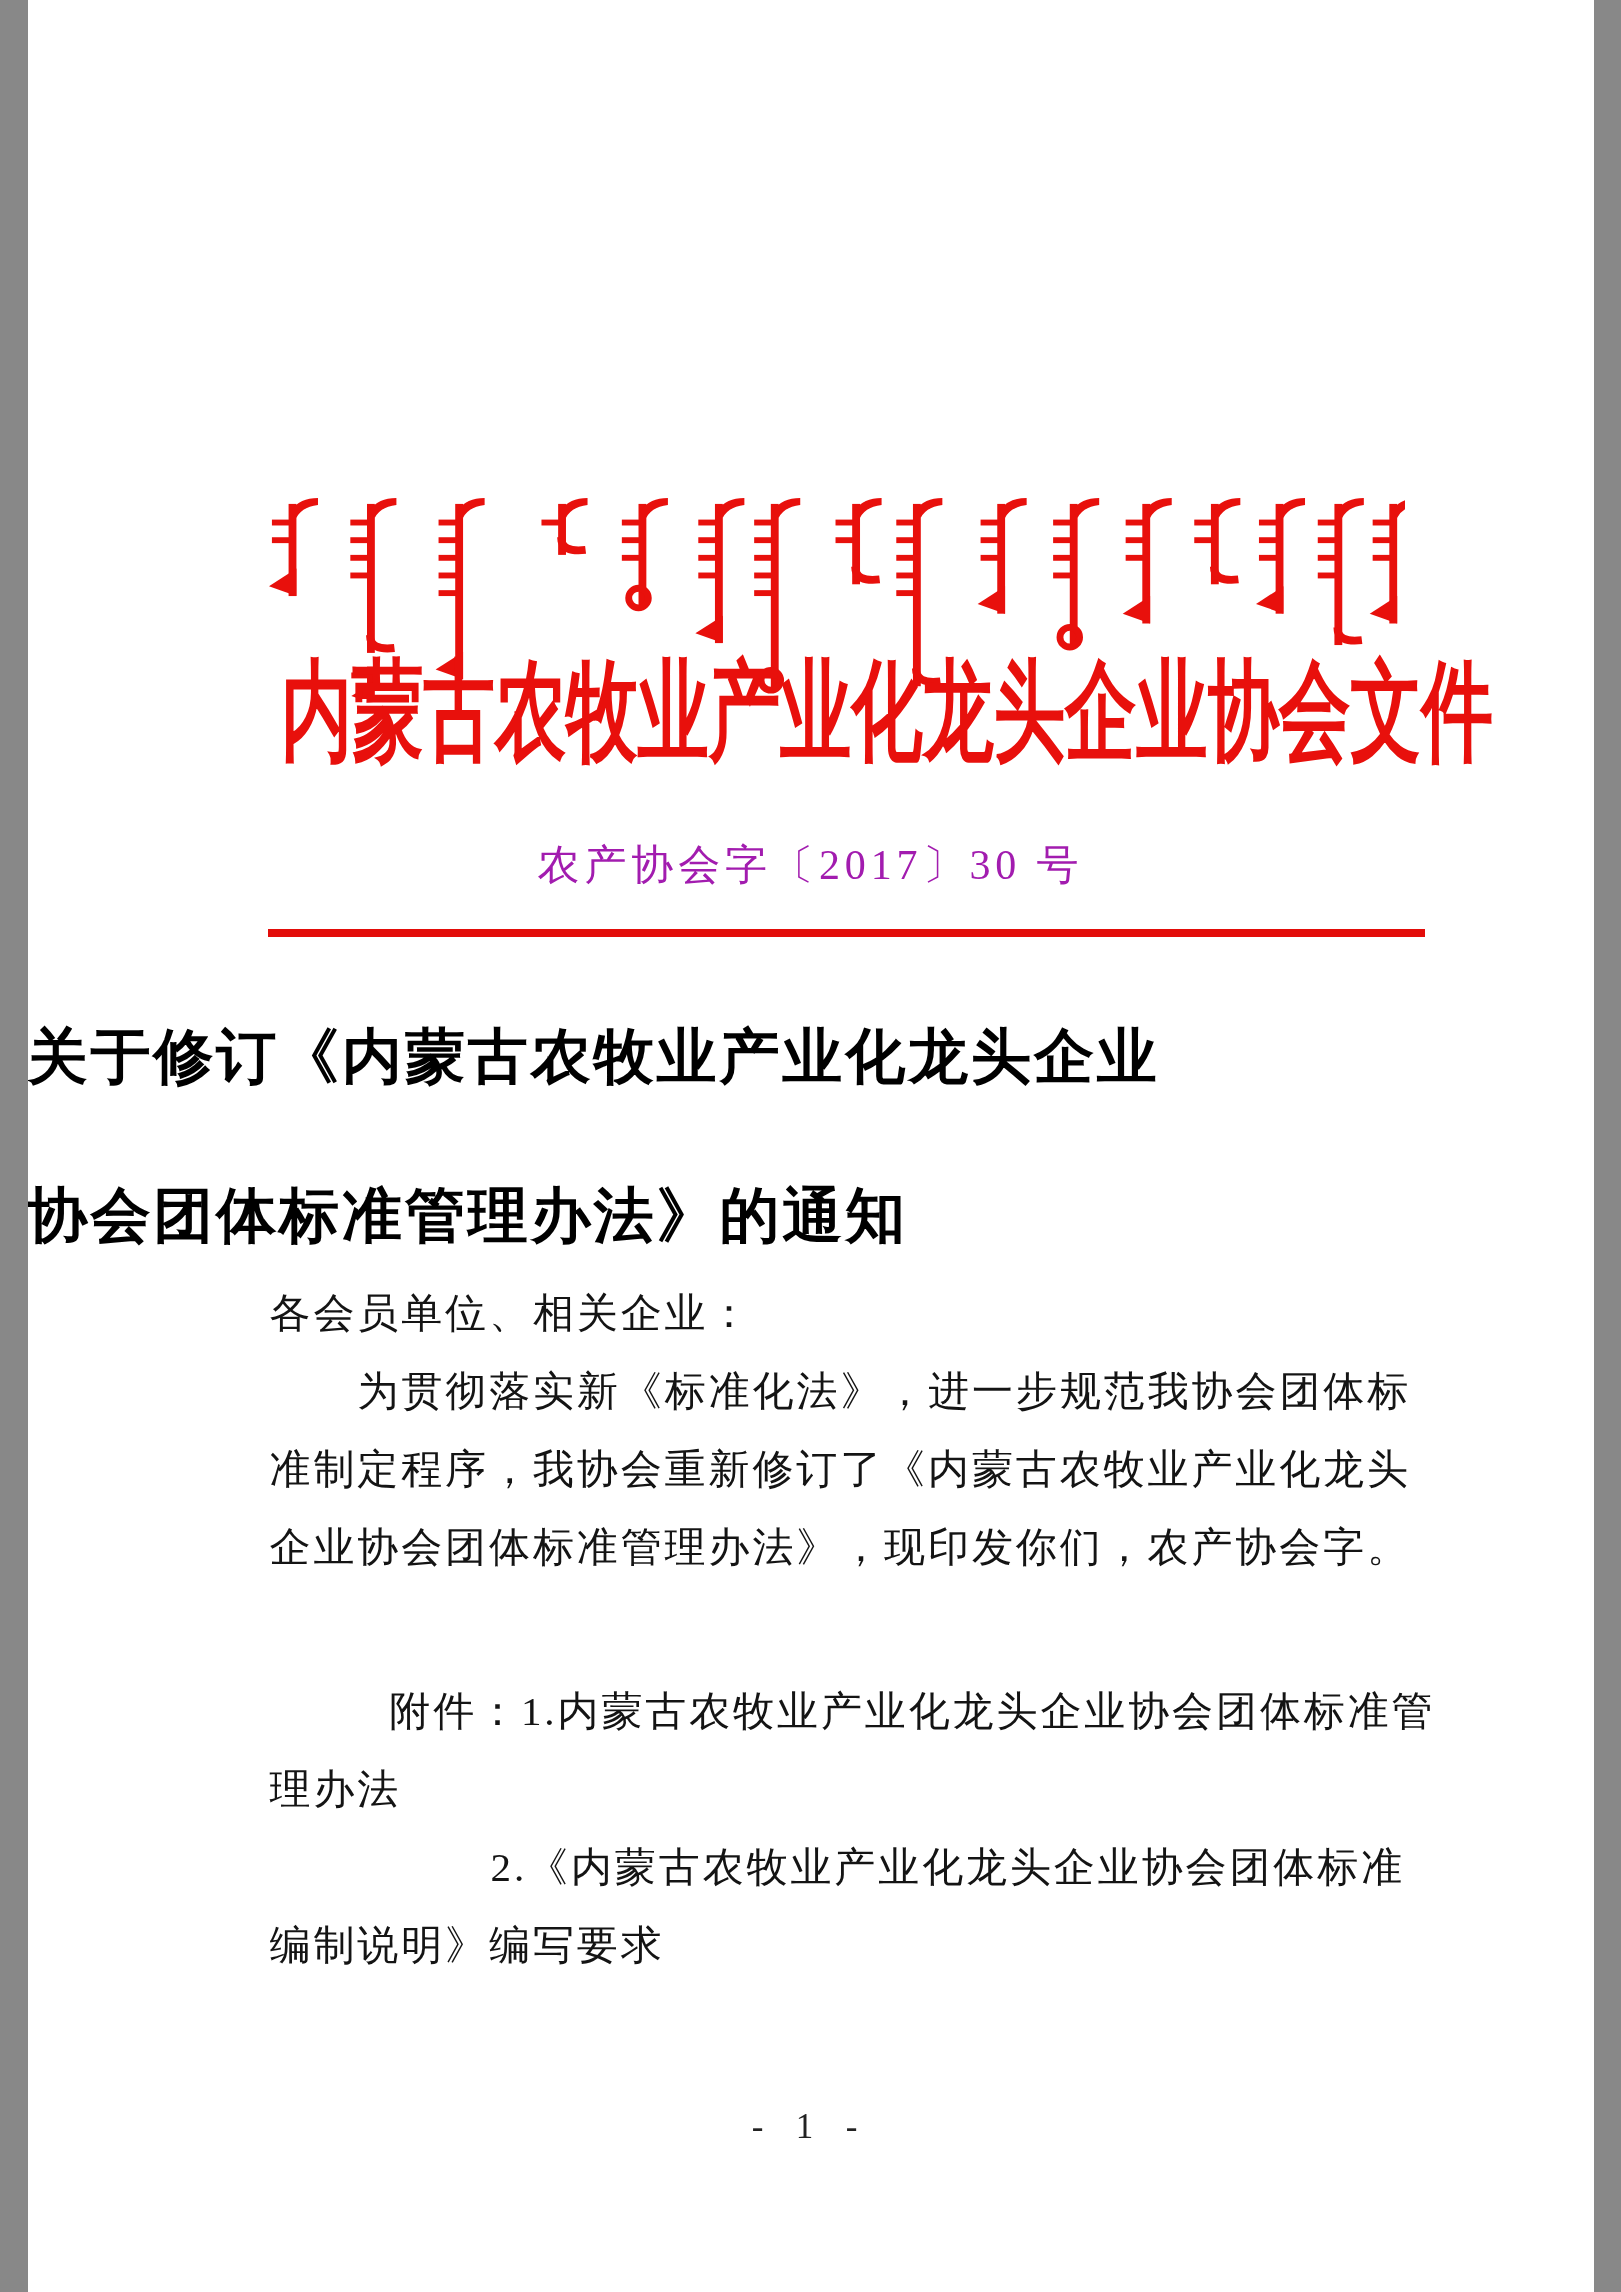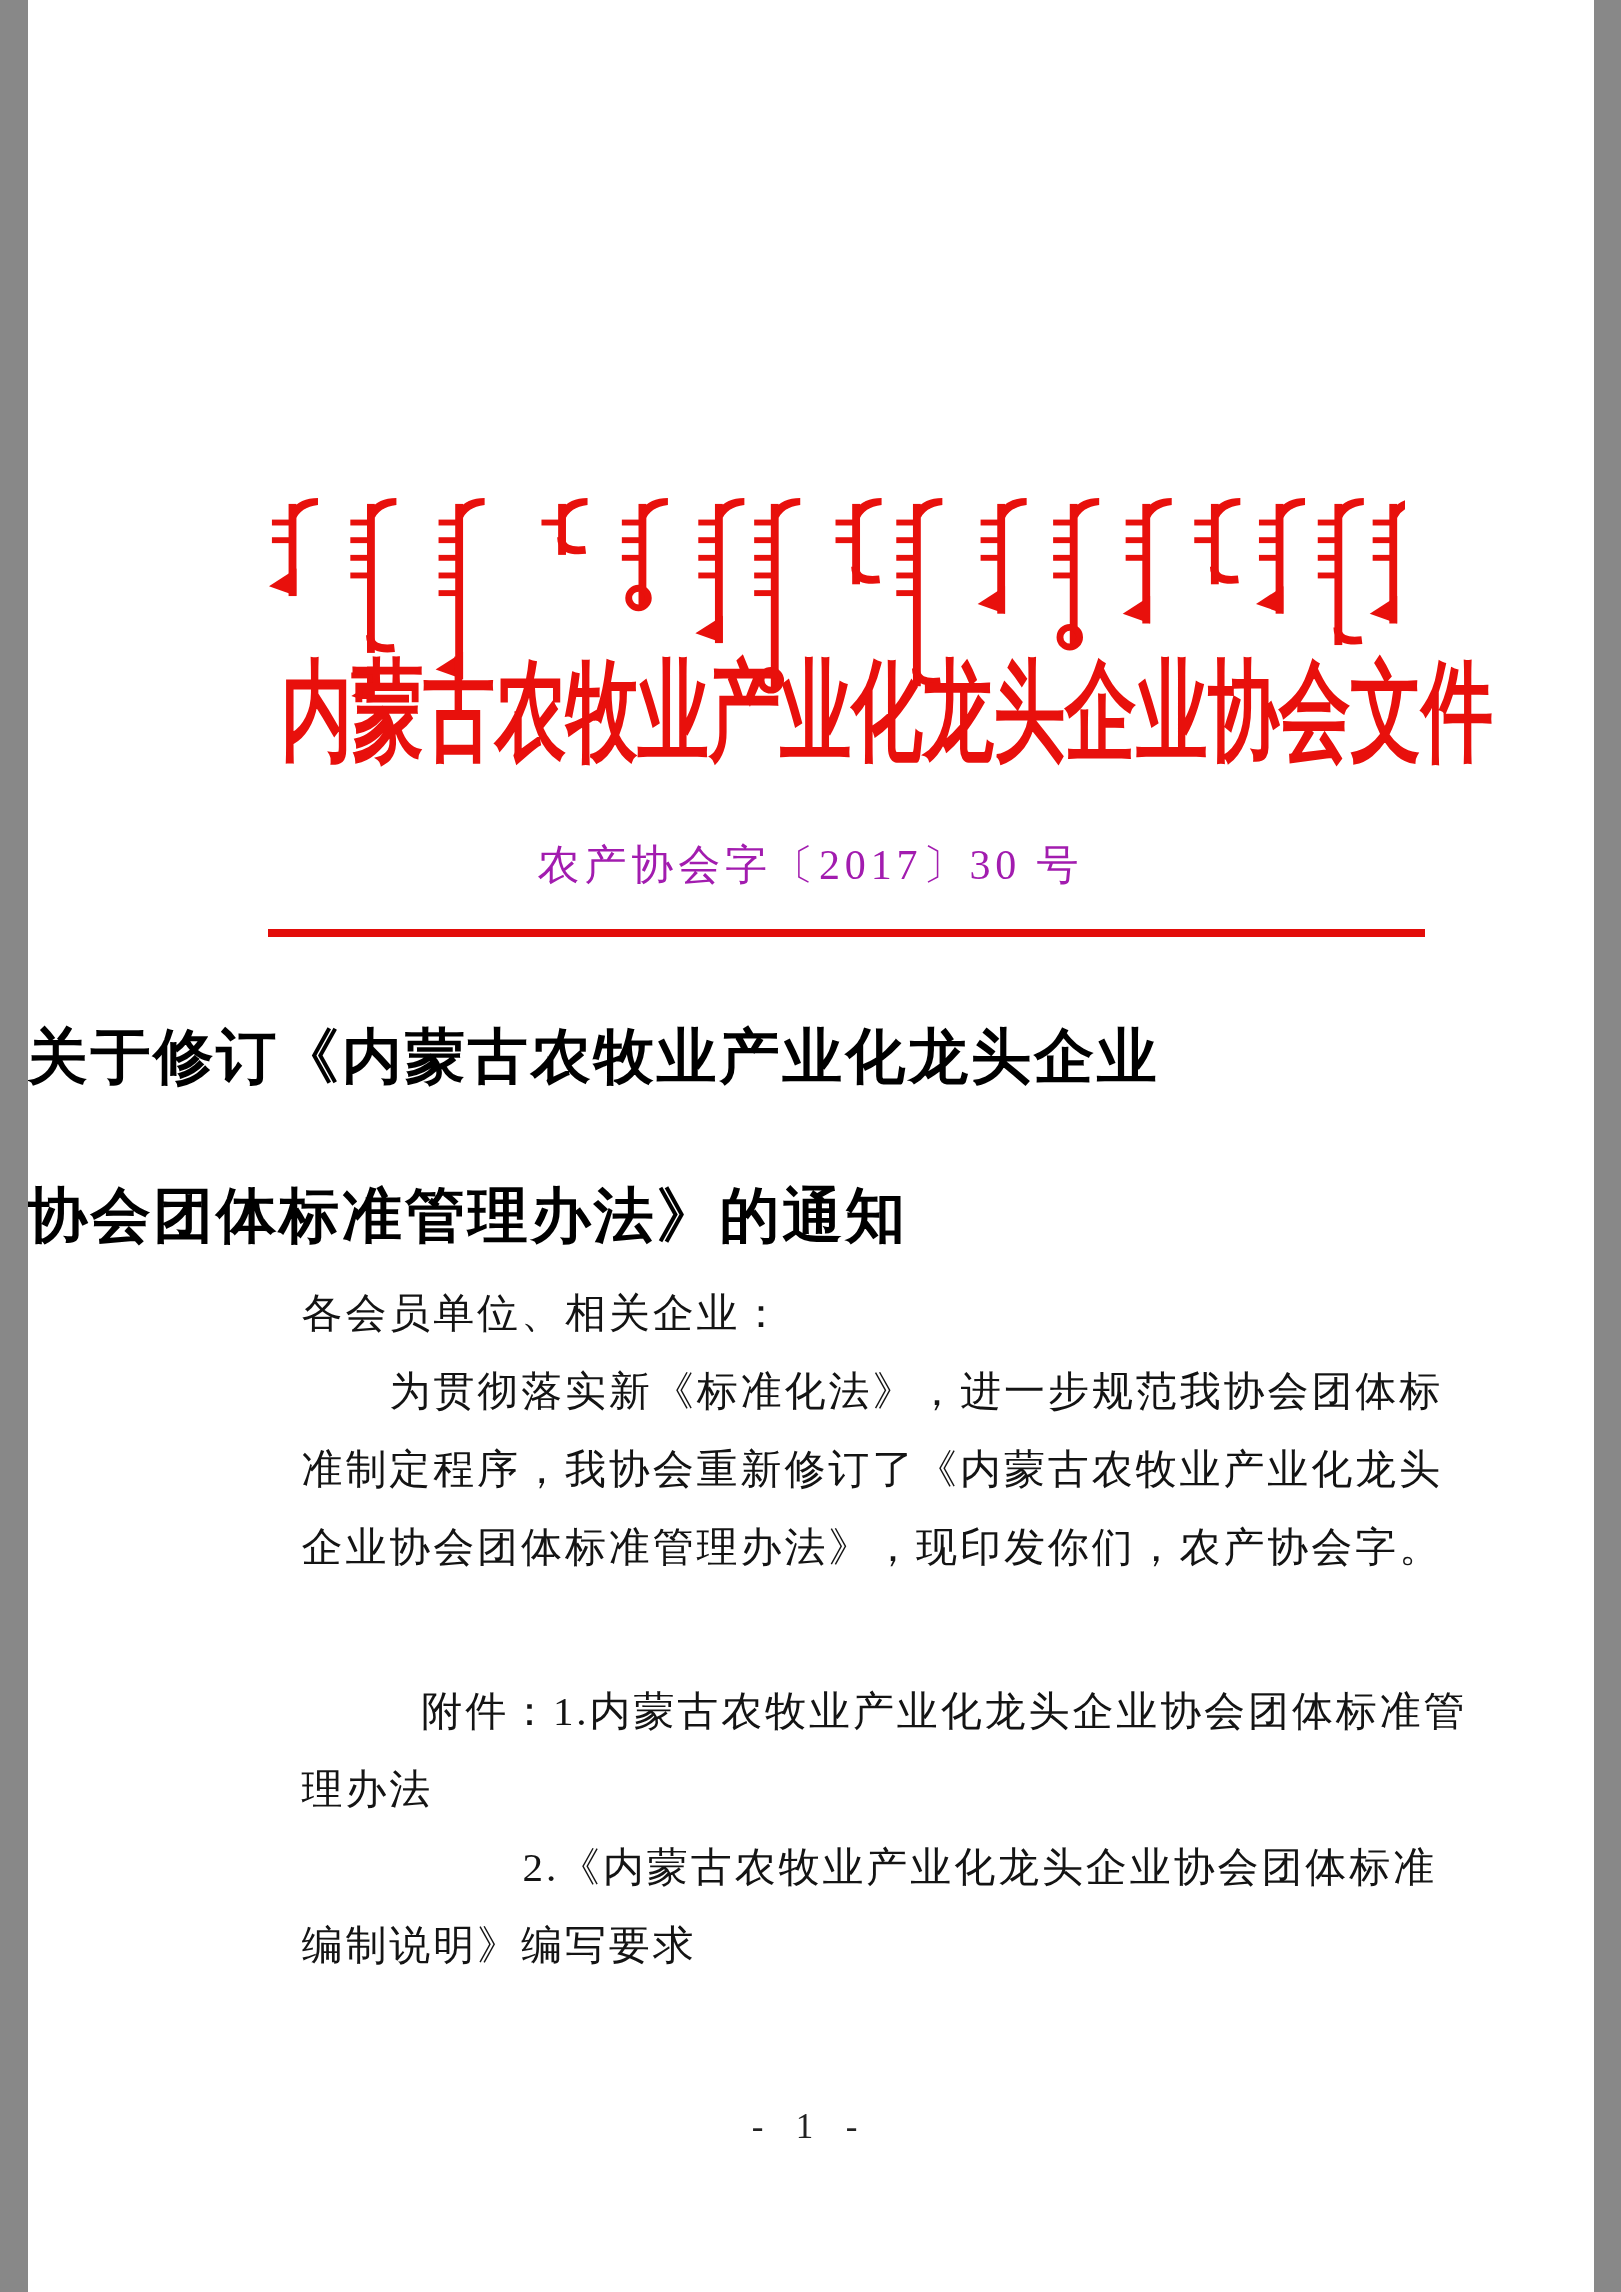--- a/index.html
+++ b/index.html
@@ -32,21 +32,21 @@
   .notice-title{
     position:absolute;left:0;width:100%;text-align:left;
     font-size:60px;font-weight:bold;letter-spacing:2.9px;color:#000;
     white-space:nowrap;
   }
   #notice-title-1{top:1017px;}
   #notice-title-2{top:1176px;}
   
   #body-text{
     position:absolute;left:242px;top:1274px;width:1166px;
-    font-size:41px;line-height:78px;letter-spacing:2.9px;color:#141414;margin-left:32px;
+    font-size:41px;line-height:78px;letter-spacing:2.9px;color:#141414;
   }
   #body-text p{margin:0;padding:0;}
   .indent-2{text-indent:88px;}
   .indent-5{text-indent:221px;}
   .attach-gap{margin-top:86px !important;text-align:right;}
   
   #page-number{
     position:absolute;left:0;top:2107px;width:100%;
     text-align:center;font-size:35px;letter-spacing:11.8px;color:#222;
   }

